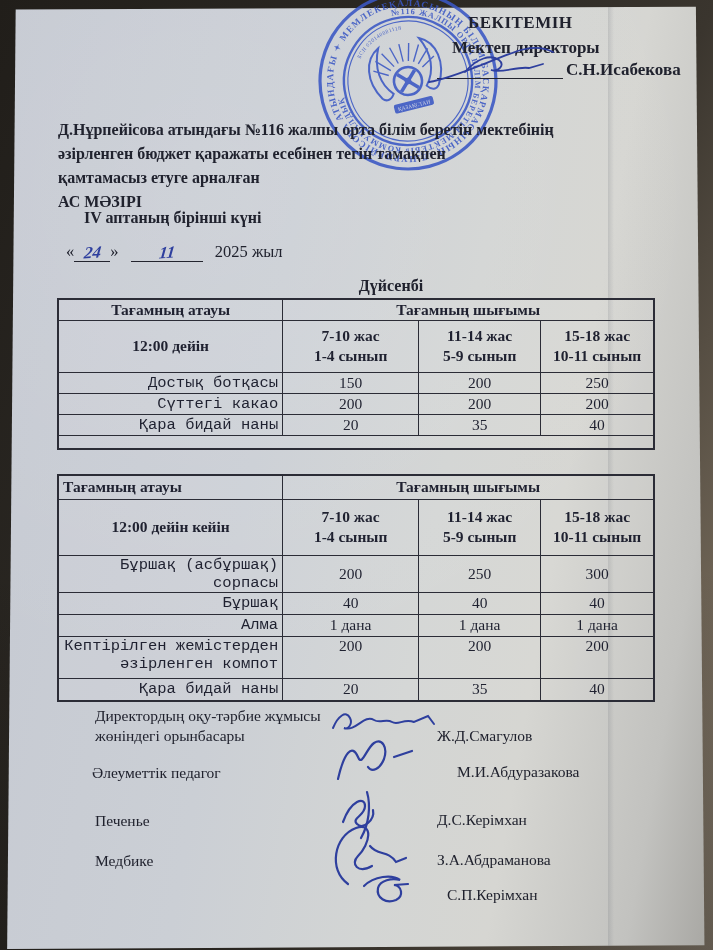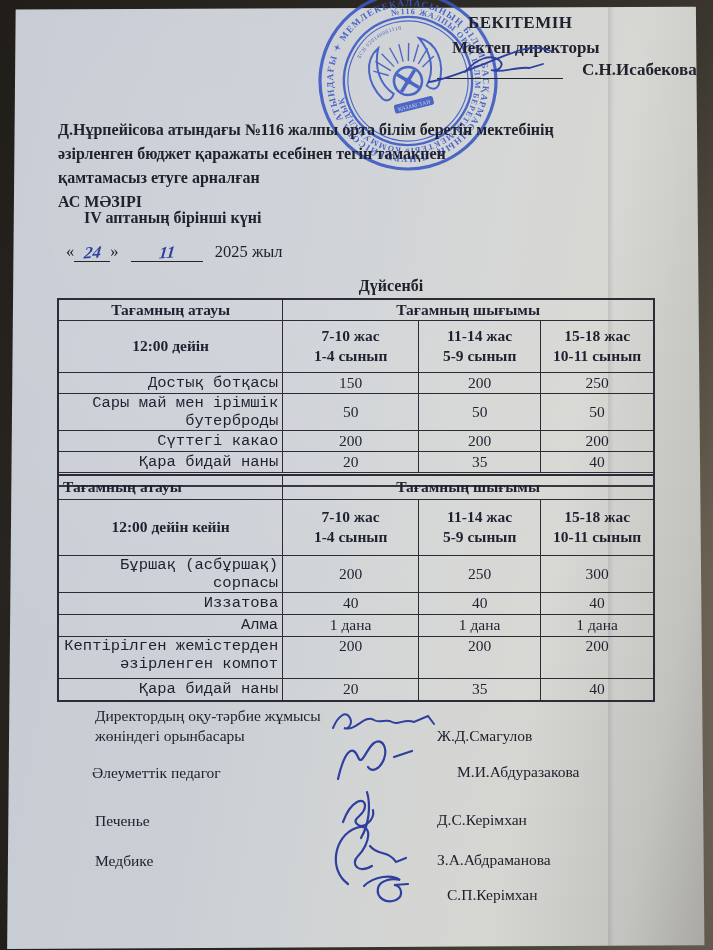--- a/index.html
+++ b/index.html
@@ -23,21 +23,21 @@
   }
   .fold{
     position:absolute;top:0;bottom:0;left:608px;width:6px;
     background:linear-gradient(to right,rgba(90,95,105,0.18),rgba(0,0,0,0));
   }
   .content{position:absolute;inset:0;color:#20222e;}
   .abs{position:absolute;}
 
   .approval-line1{font-weight:bold;font-size:17px;letter-spacing:.5px;}
   .approval-line2{font-weight:bold;font-size:17px;}
-  .approval-name{font-weight:bold;font-size:17px;margin-left:16px;}
+  .approval-name{font-weight:bold;font-size:17px;}
   .sig-rule{border-bottom:1.6px solid #23242e;}
 
   .doc-title{width:600px;font-weight:bold;font-size:16px;line-height:24px;}
   .week-label{font-weight:bold;font-size:16px;}
   .date-line{font-size:16.5px;}
   .blank{display:inline-block;border-bottom:1.6px solid #23242e;height:18px;vertical-align:bottom;}
   .hand{color:#2e3f9e;font-style:italic;font-weight:bold;transform:skewX(-10deg) rotate(-4deg);display:inline-block;font-size:17px;}
 
   .day-title{font-weight:bold;font-size:16px;width:598px;text-align:center;padding-left:70px;box-sizing:border-box;}
 
@@ -164,26 +164,20 @@
           <div>10-11 сынып</div>
         </th>
       </tr>
       <tr style="height:21px;">
         <td class="dish">Достық ботқасы</td>
         <td class="num">150</td>
         <td class="num">200</td>
         <td class="num">250</td>
       </tr>
       <tr style="height:21px;">
-        <td class="dish">Сары май мен ірімшік бутерброды</td>
-        <td class="num">50</td>
-        <td class="num">50</td>
-        <td class="num">50</td>
-      </tr>
-      <tr style="height:21px;">
         <td class="dish">Сүттегі какао</td>
         <td class="num">200</td>
         <td class="num">200</td>
         <td class="num">200</td>
       </tr>
       <tr style="height:21px;">
         <td class="dish">Қара бидай наны</td>
         <td class="num">20</td>
         <td class="num">35</td>
         <td class="num">40</td>
@@ -221,21 +215,21 @@
           <div>10-11 сынып</div>
         </th>
       </tr>
       <tr style="height:22px;">
         <td class="dish">Бұршақ (асбұршақ) сорпасы</td>
         <td class="num">200</td>
         <td class="num">250</td>
         <td class="num">300</td>
       </tr>
       <tr style="height:22px;">
-        <td class="dish">Иззатова</td>
+        <td class="dish">Бұршақ</td>
         <td class="num">40</td>
         <td class="num">40</td>
         <td class="num">40</td>
       </tr>
       <tr style="height:22px;">
         <td class="dish">Алма</td>
         <td class="num">1 дана</td>
         <td class="num">1 дана</td>
         <td class="num">1 дана</td>
       </tr>

